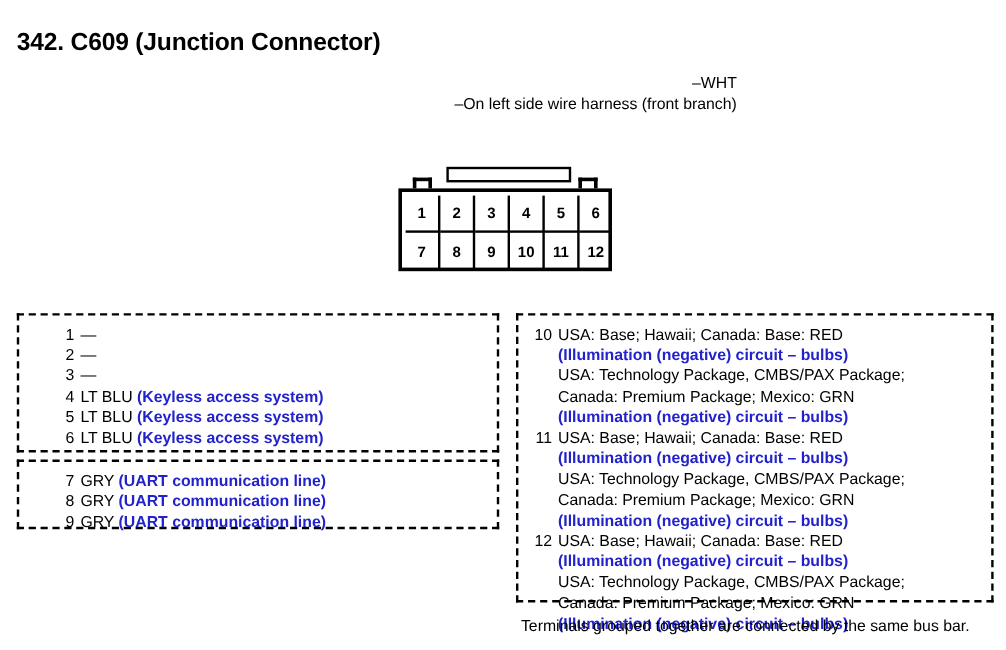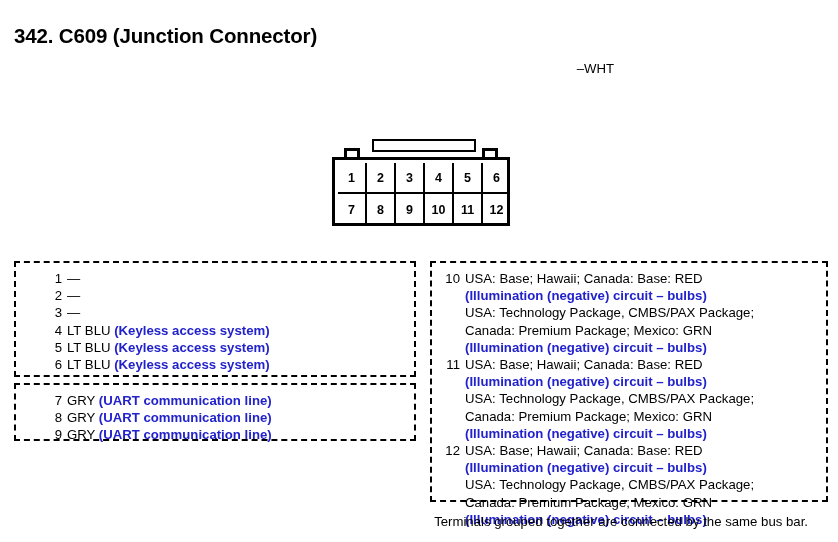--- a/index.html
+++ b/index.html
@@ -153,20 +153,21 @@
     font-size: 13.2px;
   }
 </style>
 </head>
 <body>
 
 <div id="header-block">
   <div id="page-title">342. C609 (Junction Connector)</div>
   <div id="attribute-list">
       <div class="attribute-row"><span class="attribute-dash">–</span><span>WHT</span></div>
+      <div class="attribute-row"><span class="attribute-dash">–</span><span>On left side wire harness (front branch)</span></div>
     </div>
 </div>
 
 <div id="connector-diagram">
   <div id="connector-latch-bar"></div>
   <div id="connector-tab-left" class="connector-tab"></div>
   <div id="connector-tab-right" class="connector-tab"></div>
   <div id="connector-body">
     <div id="pin-row-top" class="pin-row">
         <div class="pin-cell">1</div>

